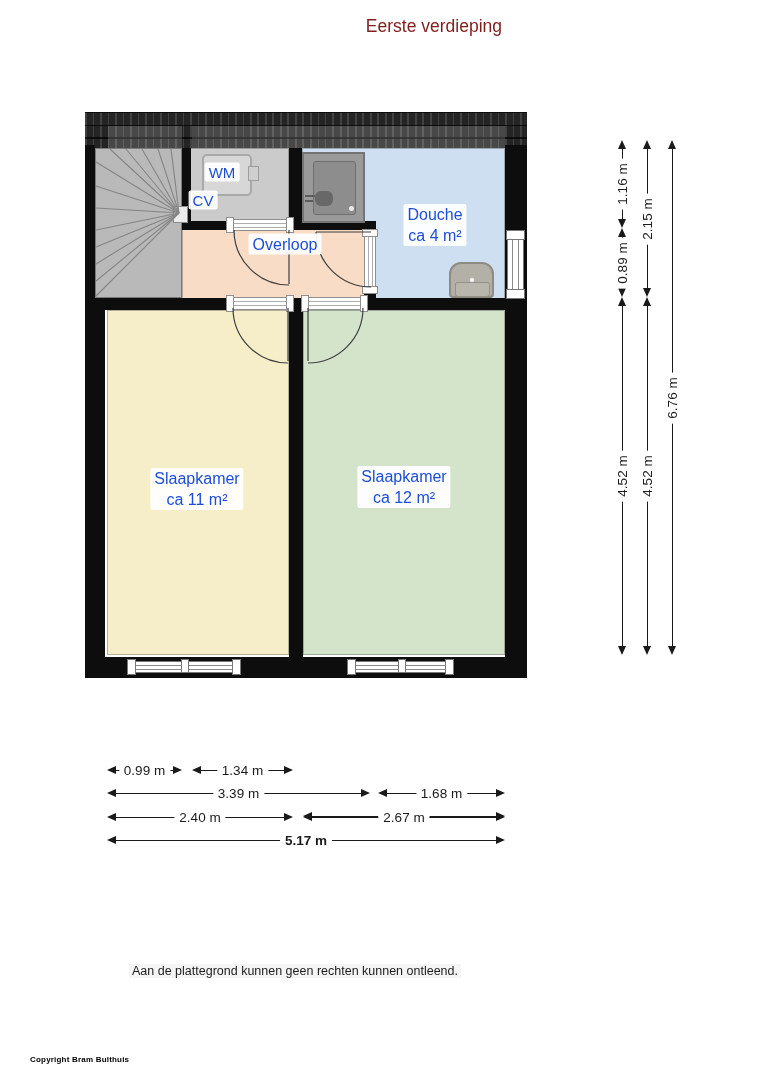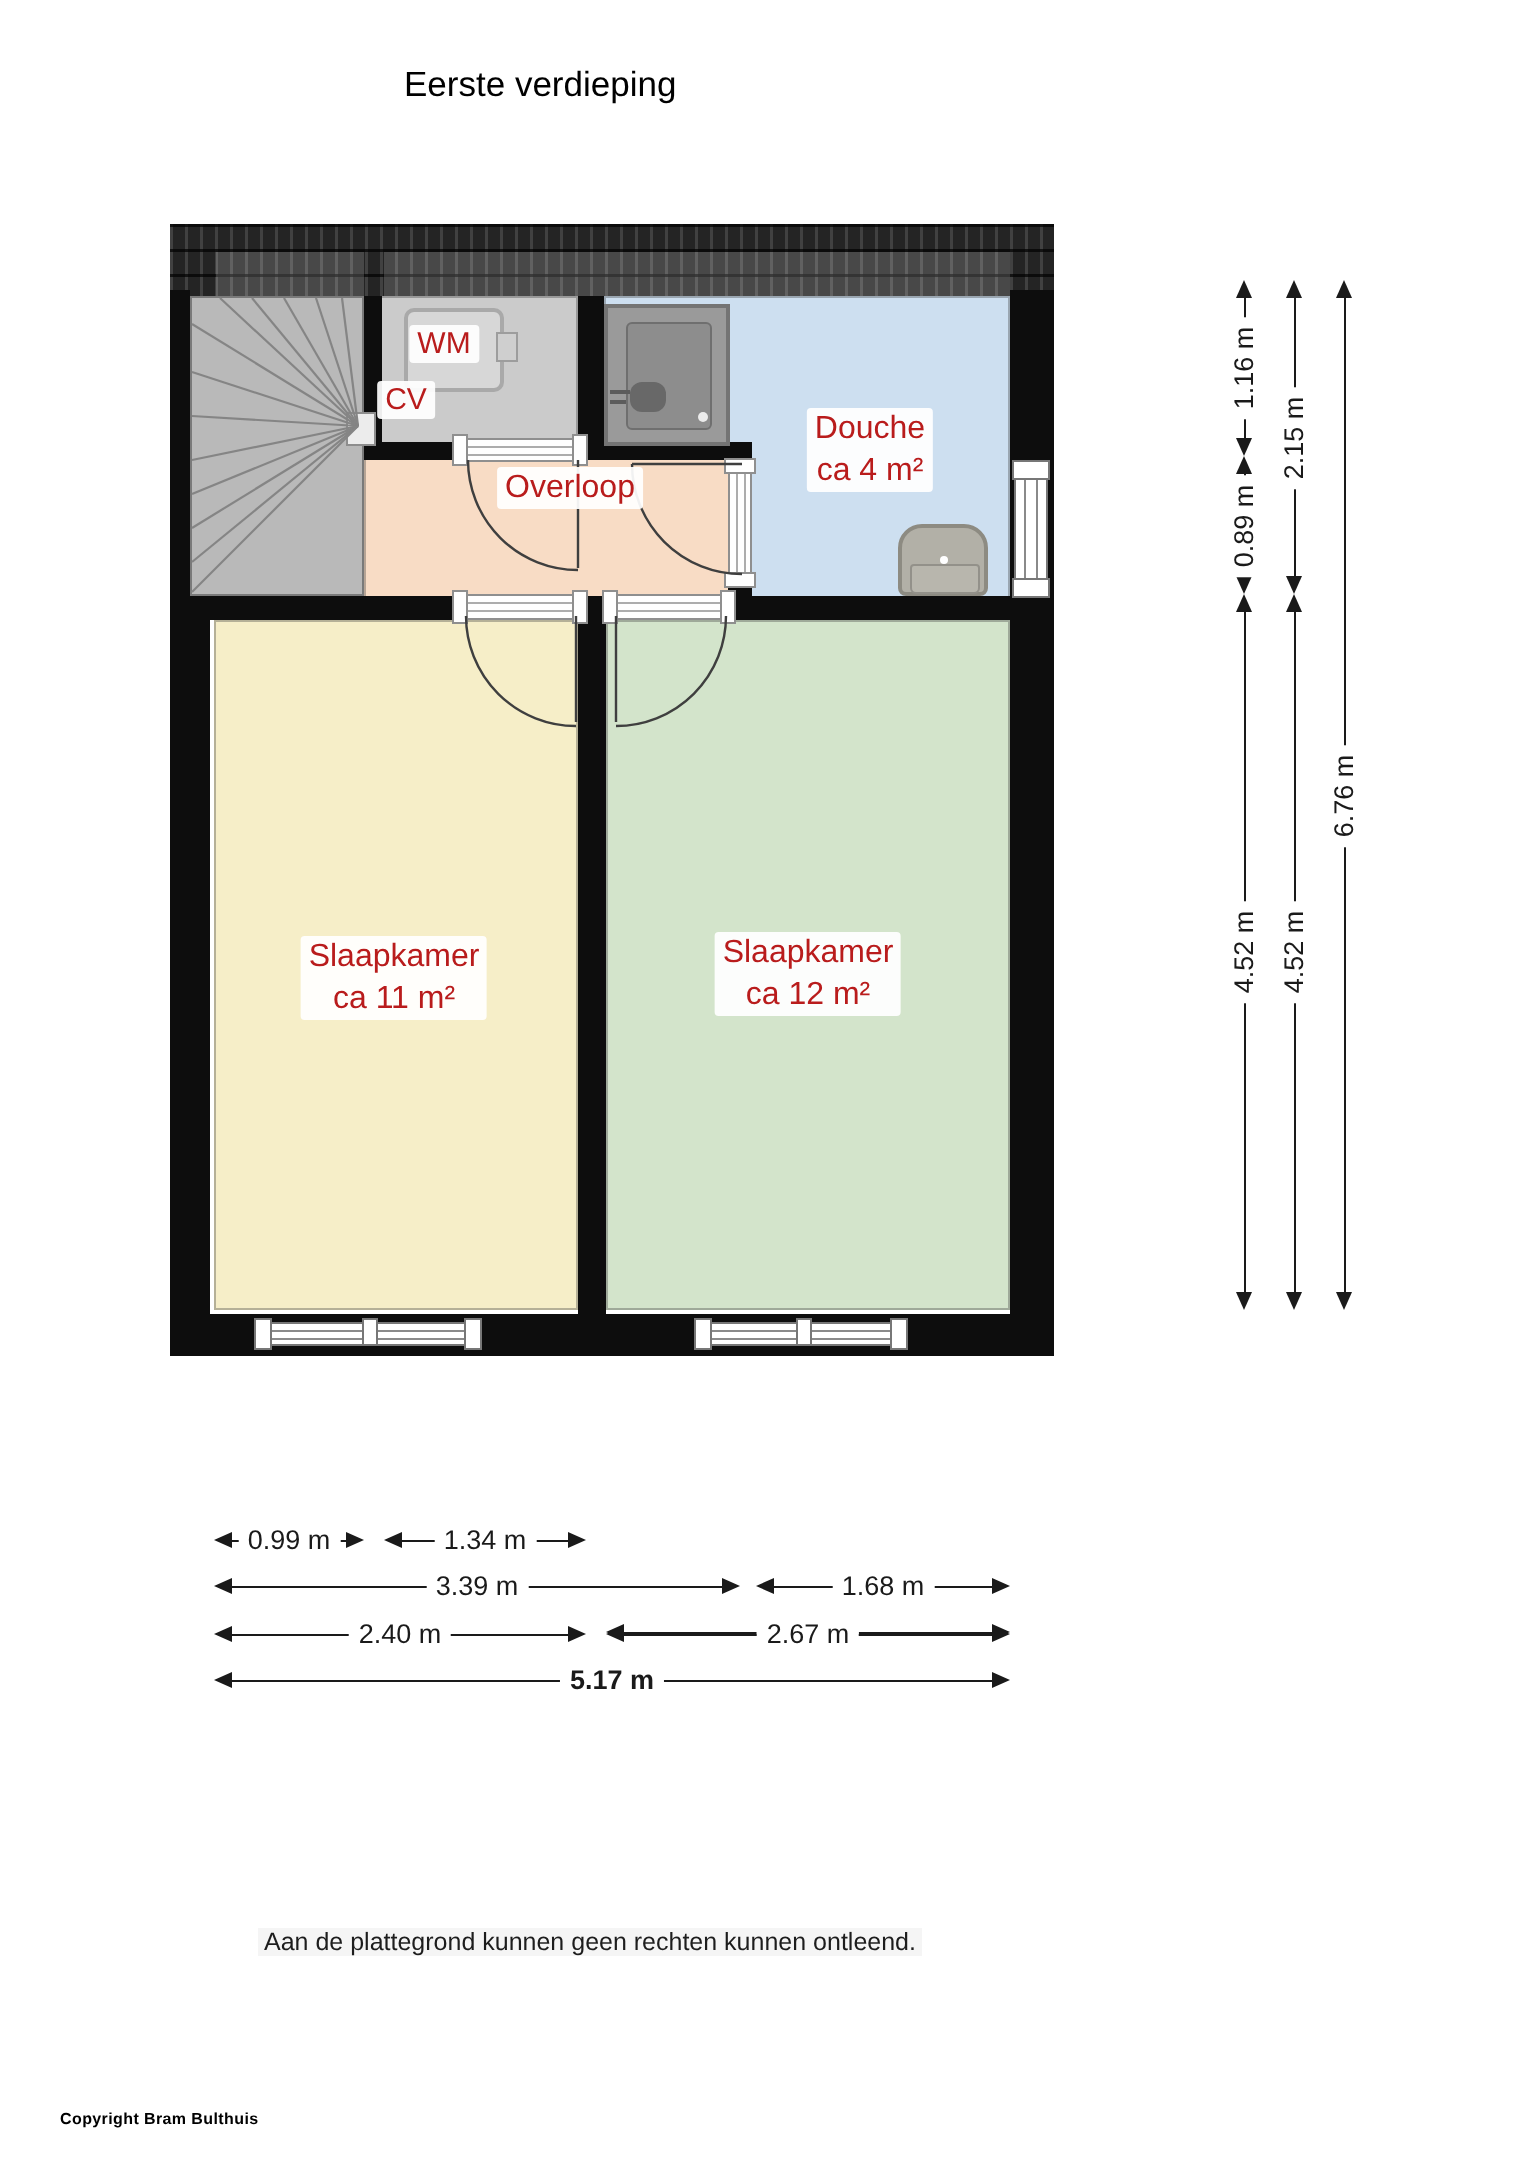--- a/index.html
+++ b/index.html
@@ -1,21 +1,21 @@
 <!DOCTYPE html>
 <html><head>
 <meta charset="utf-8">
 <style>
   html,body{margin:0;padding:0;background:#fff;}
   .page{position:relative;width:763px;height:1080px;background:#fff;overflow:hidden;
         font-family:"Liberation Sans",sans-serif;color:#111;}
   .abs{position:absolute;}
 
-  .title{position:absolute;left:202px;top:32px;width:300px;text-align:left;
-         font-size:17.5px;color:#000000;}
+  .title{position:absolute;left:202px;top:16px;width:300px;text-align:right;
+         font-size:17.5px;color:#7f1d1d;}
 
   
   .roof{position:absolute;left:85px;top:112px;width:442px;height:38px;
         background-color:#242424;
         background-image:
           repeating-linear-gradient(180deg, rgba(0,0,0,.7) 0 1.5px, transparent 1.5px 12.6px),
           repeating-linear-gradient(90deg, #414141 0 1.5px, transparent 1.5px 7.5px);}
   .roof-light{position:absolute;top:14px;height:24px;background:rgba(255,255,255,.17);}
 
   .floor{position:absolute;box-sizing:border-box;border:1px solid rgba(60,60,60,.35);}
@@ -62,21 +62,21 @@
           background:#b2b0a7;border:2px solid #8d8b82;border-radius:12px 12px 4px 4px;}
   .toilet-seat{position:absolute;left:4px;top:18px;width:33px;height:13px;background:#b8b6ad;
           border:1px solid #93918a;border-radius:2px 2px 3px 3px;}
   .toilet-dot{position:absolute;left:19px;top:14px;width:4px;height:4px;background:#fff;border-radius:50%;}
 
   .newel{position:absolute;left:173px;top:206px;width:15px;height:17px;background:#ececec;
          border:1px solid #8d8d8d;box-sizing:border-box;}
 
   
   .rlabel{position:absolute;transform:translate(-50%,-50%);background:rgba(255,255,255,.93);
-          padding:0 4px;border-radius:2px;text-align:center;white-space:nowrap;color:#b91c1c;}
+          padding:0 4px;border-radius:2px;text-align:center;white-space:nowrap;color:#1d4ed8;}
   .f15{font-size:15px;line-height:19px;} .f16{font-size:16px;line-height:21px;}
 
   
   .hdim{position:absolute;height:16px;}
   .hdim .line{position:absolute;top:7.5px;left:6px;right:6px;height:1px;background:#1a1a1a;}
   .hdim .al{position:absolute;left:0;top:3.5px;width:0;height:0;
         border-top:4.5px solid transparent;border-bottom:4.5px solid transparent;border-right:9px solid #1a1a1a;}
   .hdim .ar{position:absolute;right:0;top:3.5px;width:0;height:0;
         border-top:4.5px solid transparent;border-bottom:4.5px solid transparent;border-left:9px solid #1a1a1a;}
   .hdim .dlab{position:absolute;left:50%;top:8px;transform:translate(-50%,-50%);

